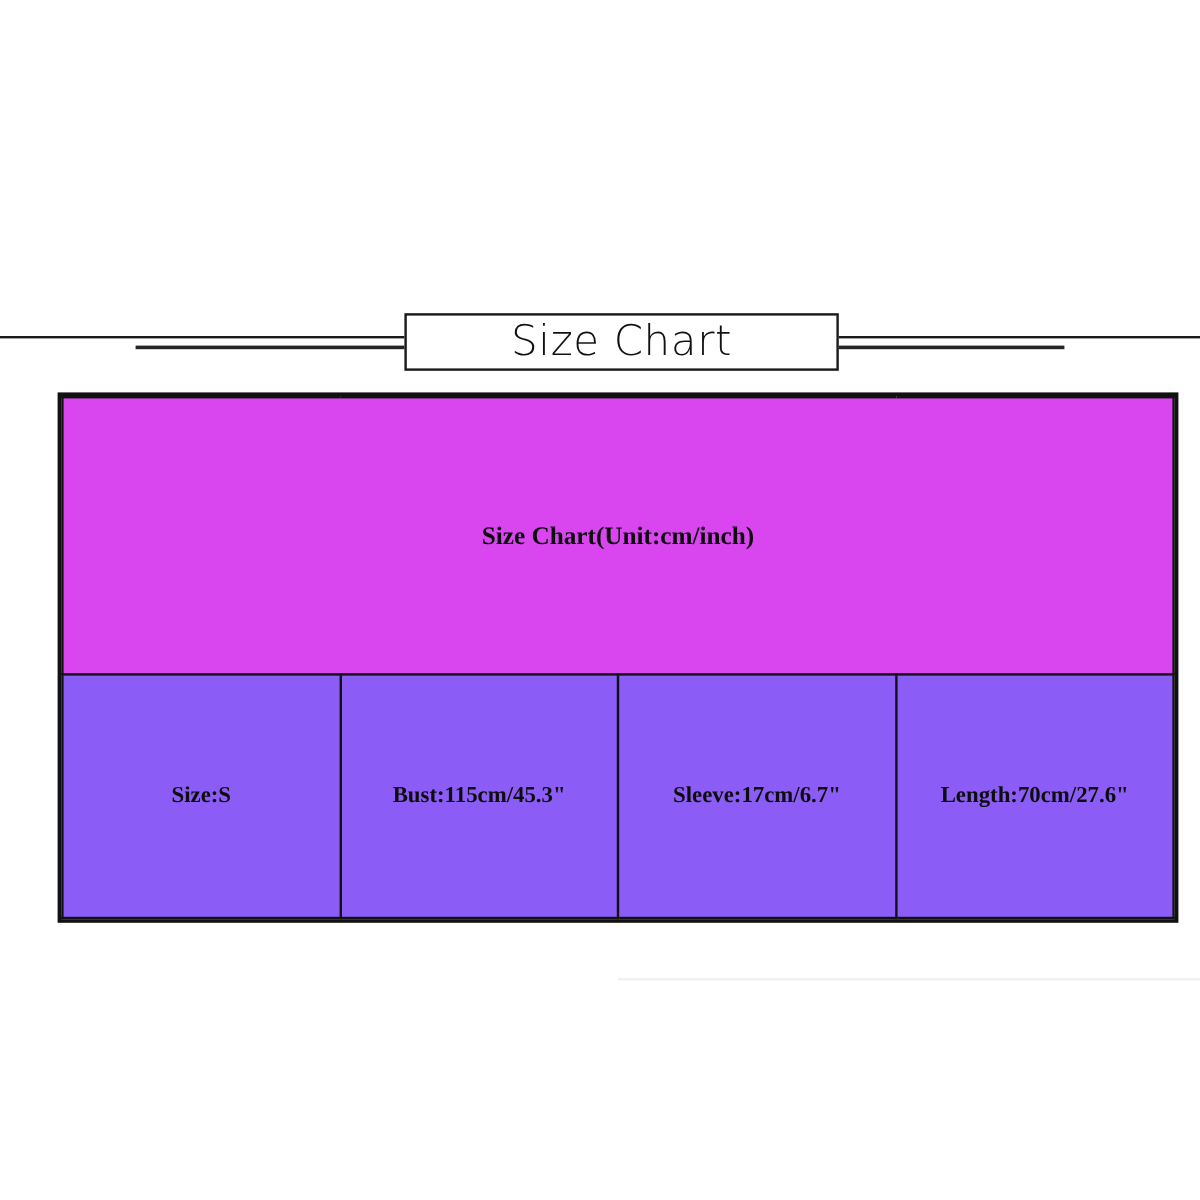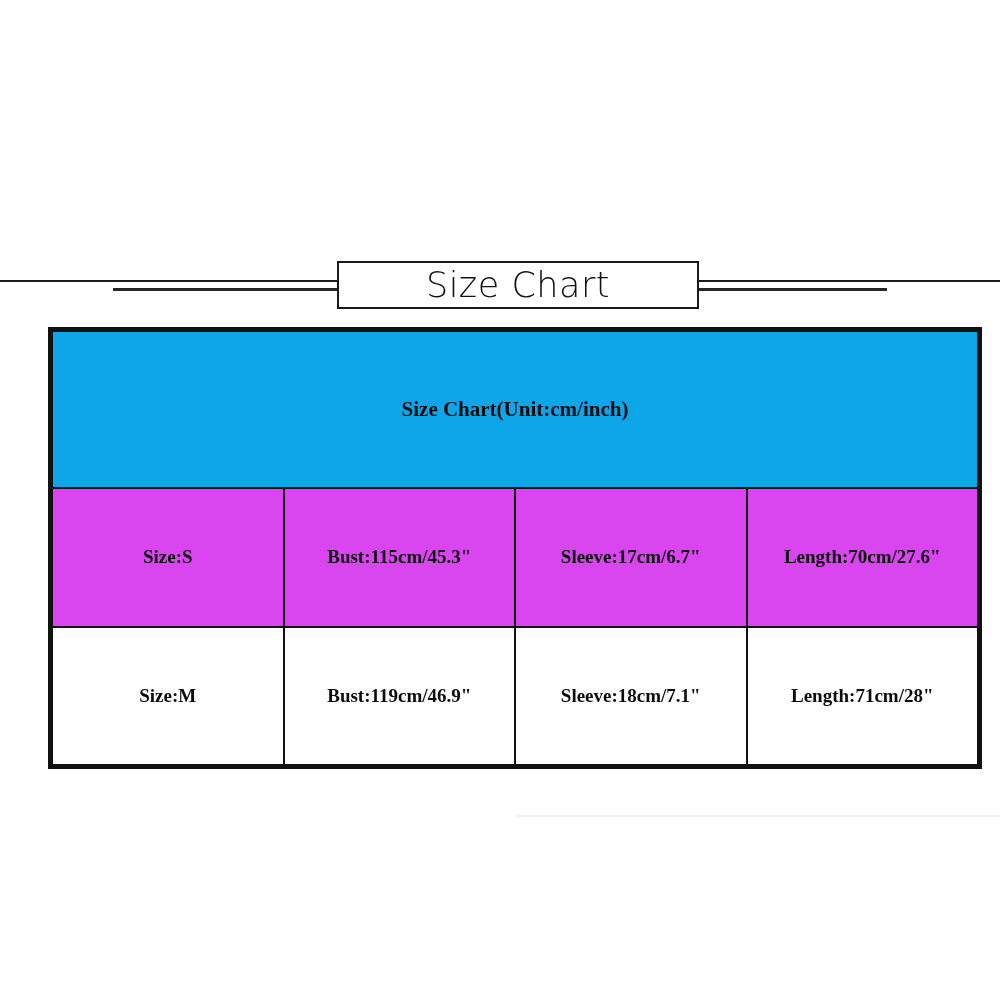--- a/index.html
+++ b/index.html
@@ -101,28 +101,28 @@
     font-size: 19px;
     padding: 0;
   }
   td.col-size   { width: 148px; }
   td.col-bust   { width: 276px; }
   td.col-sleeve { width: 253px; }
   td.col-length { width: 257px; }
 
   tr.header-row td {
     height: 98px;
-    background: #0ea5e9;
+    background: #d946ef;
     font-size: 21px;
   }
   tr.data-row td {
     height: 86px;
   }
   tr.shade td {
-    background: #d946ef;
+    background: #8b5cf6;
   }
   tr.plain td {
     background: #ffffff;
   }
 
   
   .faint-line {
     position: absolute;
     left: 515px;
     top: 815px;
@@ -150,25 +150,19 @@
         <td colspan="4">Size Chart(Unit:cm/inch)</td>
       </tr>
 
       <tr class="data-row shade">
         <td class="col-size">Size:S</td>
         <td class="col-bust">Bust:115cm/45.3"</td>
         <td class="col-sleeve">Sleeve:17cm/6.7"</td>
         <td class="col-length">Length:70cm/27.6"</td>
       </tr>
 
-      <tr class="data-row plain">
-        <td class="col-size">Size:M</td>
-        <td class="col-bust">Bust:119cm/46.9"</td>
-        <td class="col-sleeve">Sleeve:18cm/7.1"</td>
-        <td class="col-length">Length:71cm/28"</td>
-      </tr>
 
 
     </tbody>
   </table>
 </div>
 
 <div class="faint-line"></div>
 
 </body></html>

